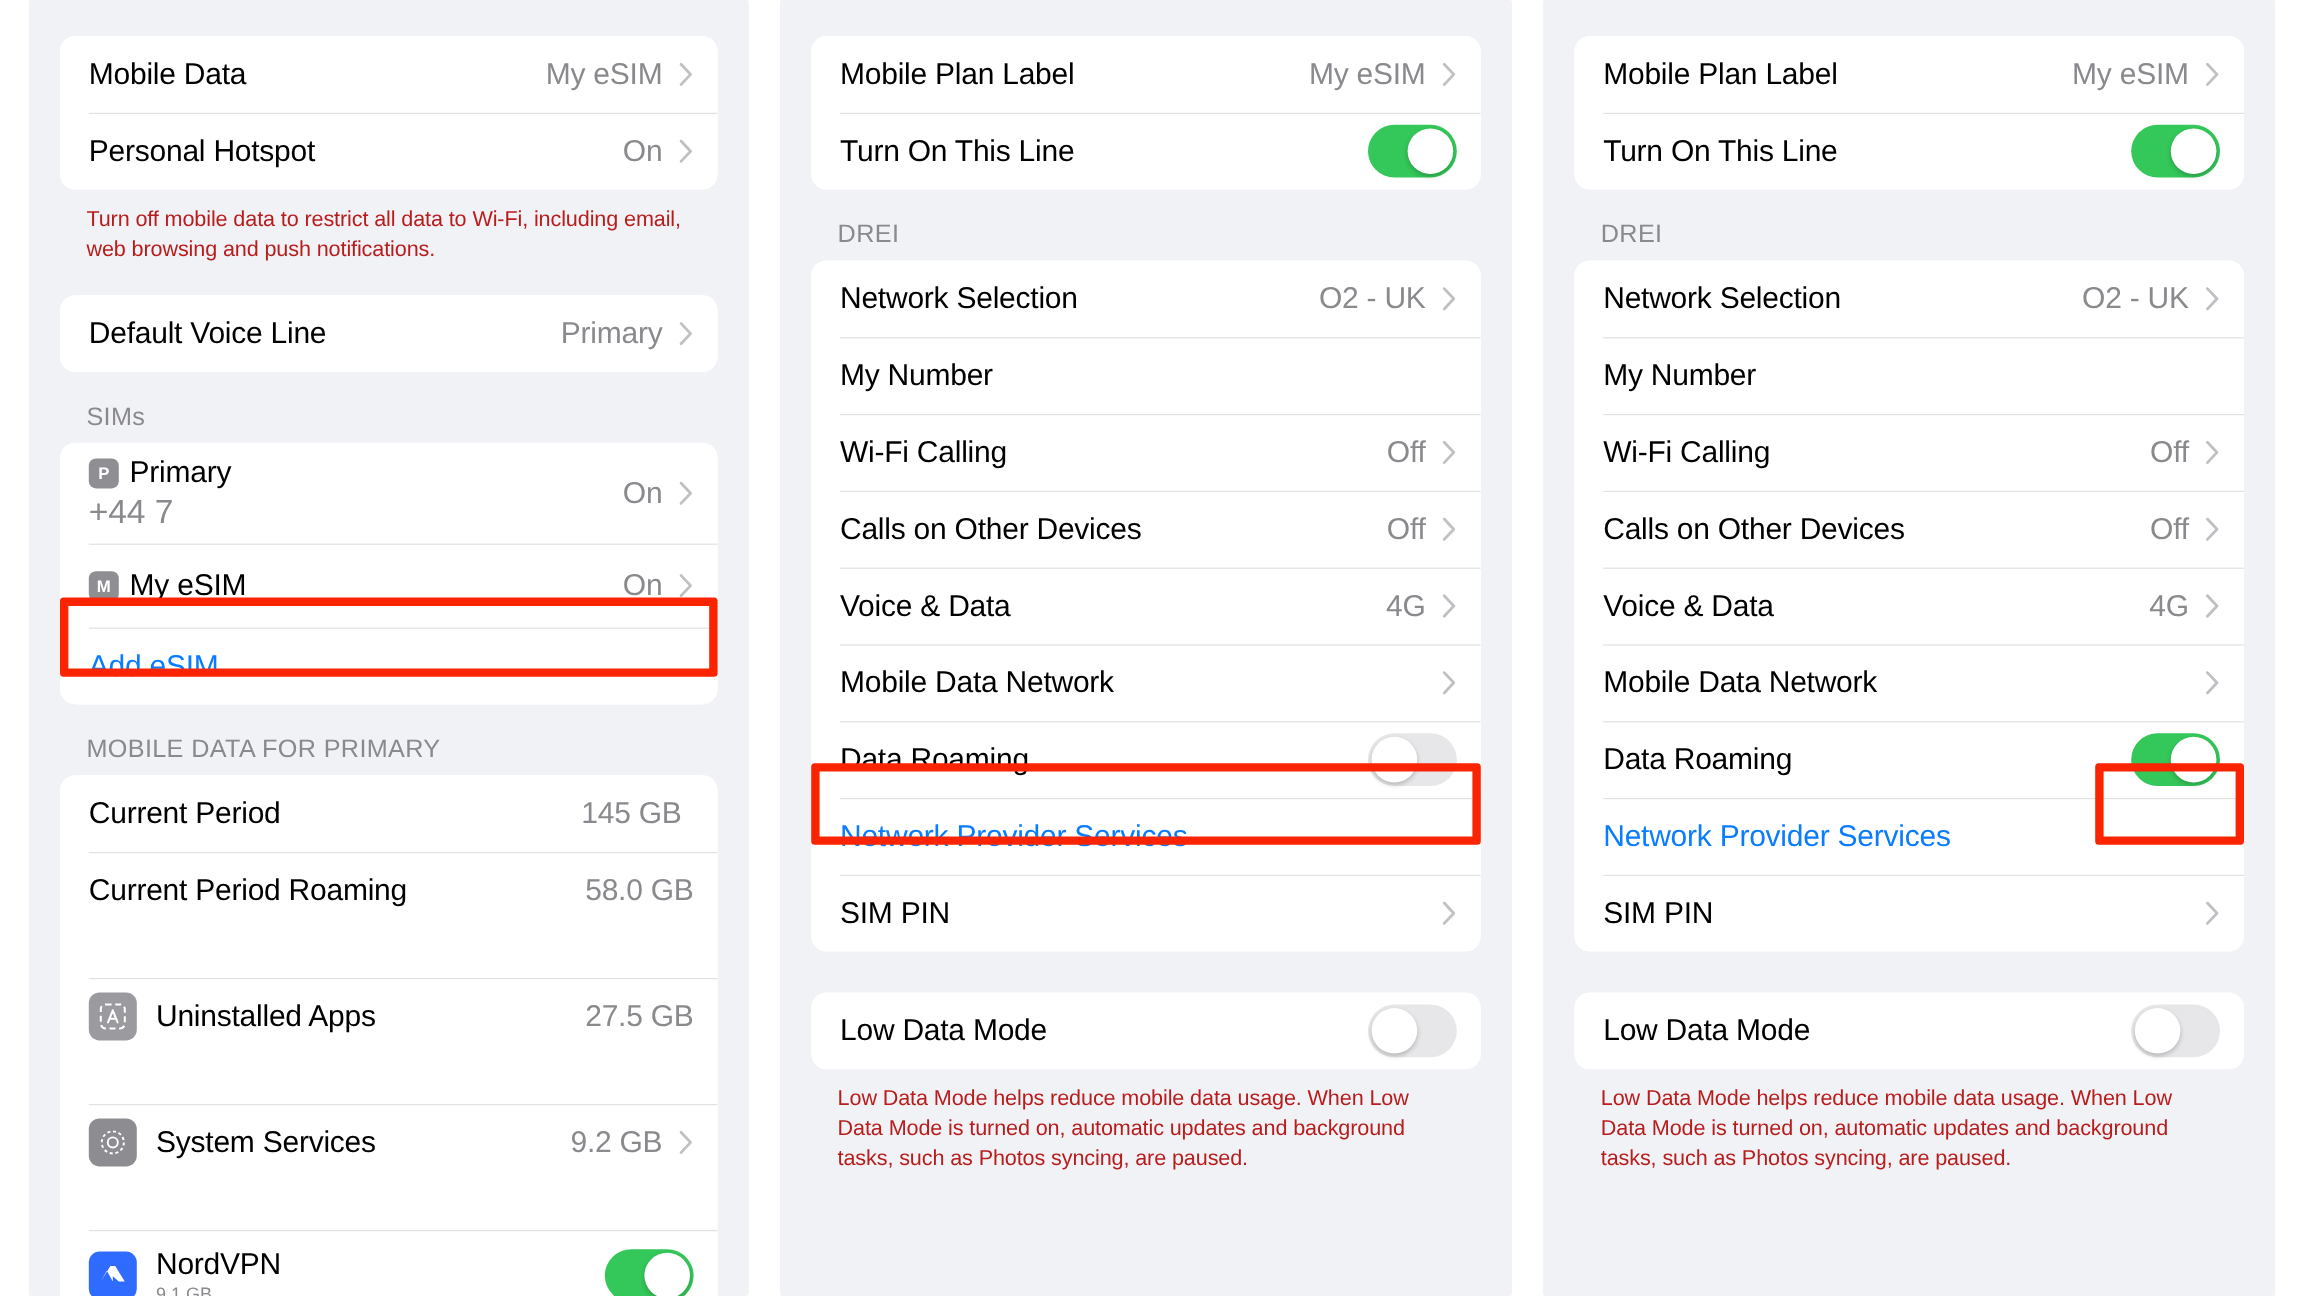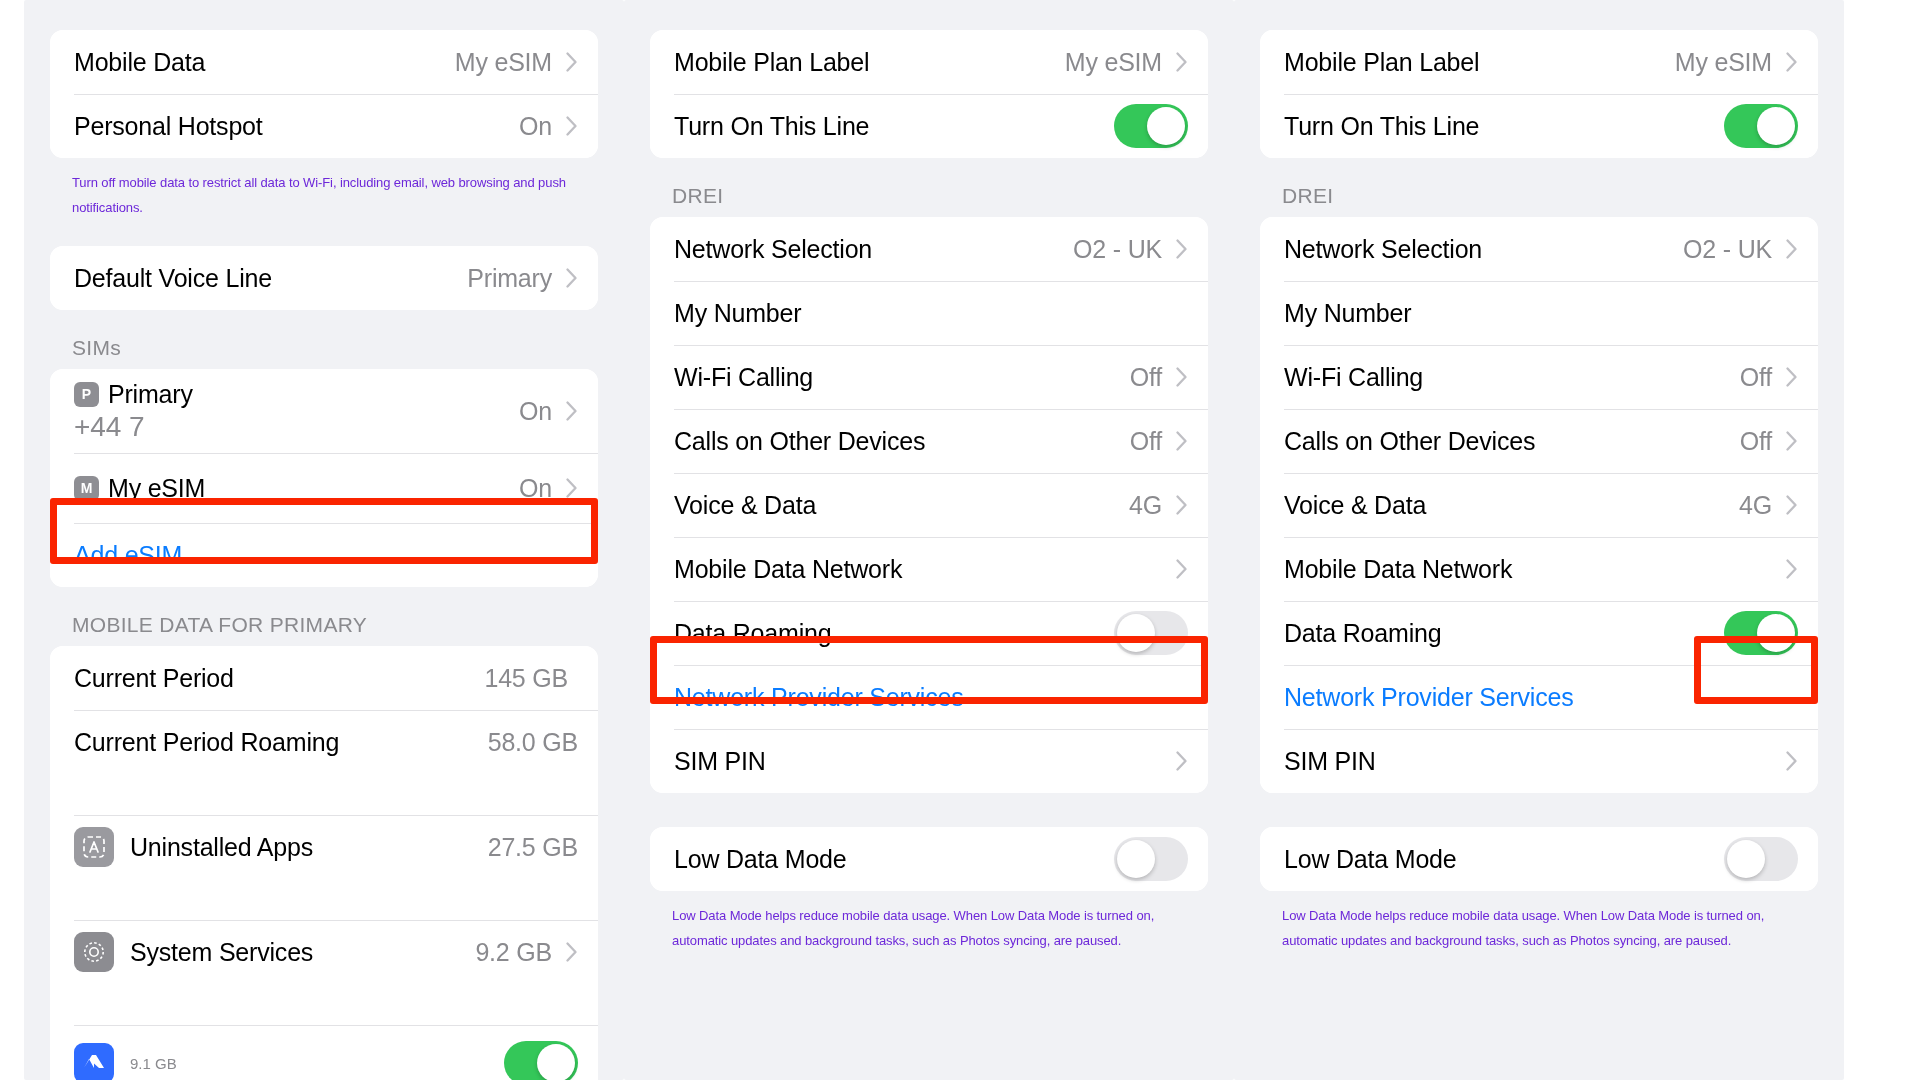--- a/index.html
+++ b/index.html
@@ -6,20 +6,21 @@
   html, body {
     width: 1920px; height: 1080px;
     background: #ffffff;
     font-family: "Liberation Sans", sans-serif;
     overflow: hidden;
   }
   .board {
     position: relative;
     width: 1920px; height: 1080px;
     display: flex;
+    gap: 26px;
     padding: 0 24px;
     background: #ffffff;
   }
   .panel {
     position: relative;
     background: #f1f2f5;
     border-radius: 2px;
     overflow: hidden;
     flex: 0 0 auto;
   }
@@ -75,23 +76,23 @@
 
   
   .sec-head {
     font-size: 21px;
     color: #8a8a8e;
     letter-spacing: 0.3px;
     padding: 26px 0 9px 22px;
     text-transform: none;
   }
   .sec-foot {
-    font-size: 13px;
+    font-size: 18px;
     line-height: 25px;
-    color: #6d28d9;
+    color: #b91c1c;
     padding: 12px 22px 0 22px;
     letter-spacing: -0.1px;
   }
   .gap-md { height: 26px; }
   .gap-lg { height: 34px; }
   .top-pad { height: 30px; }
 
   
   .toggle {
     width: 74px; height: 44px;
@@ -285,20 +286,21 @@
               </svg>
           </span>
         </div>
         <div class="row app-row" style="min-height:76px">
           <span class="app-icon nord">
             <svg width="30" height="30" viewBox="0 0 30 30">
               <path d="M5 20 L10 11 L15 20 L15 15.5 L20 20 L25 20 L17 7 L13 7 L5 20 Z" fill="#ffffff"></path>
             </svg>
           </span>
           <span class="app-text">
+            <span class="app-name">NordVPN</span>
             <span class="app-sub">9.1 GB</span>
           </span>
           <div class="toggle on">
             <div class="knob"></div>
           </div>
         </div>
         <div class="row" style="min-height:16px"></div>
       </div>
     </div>
 

